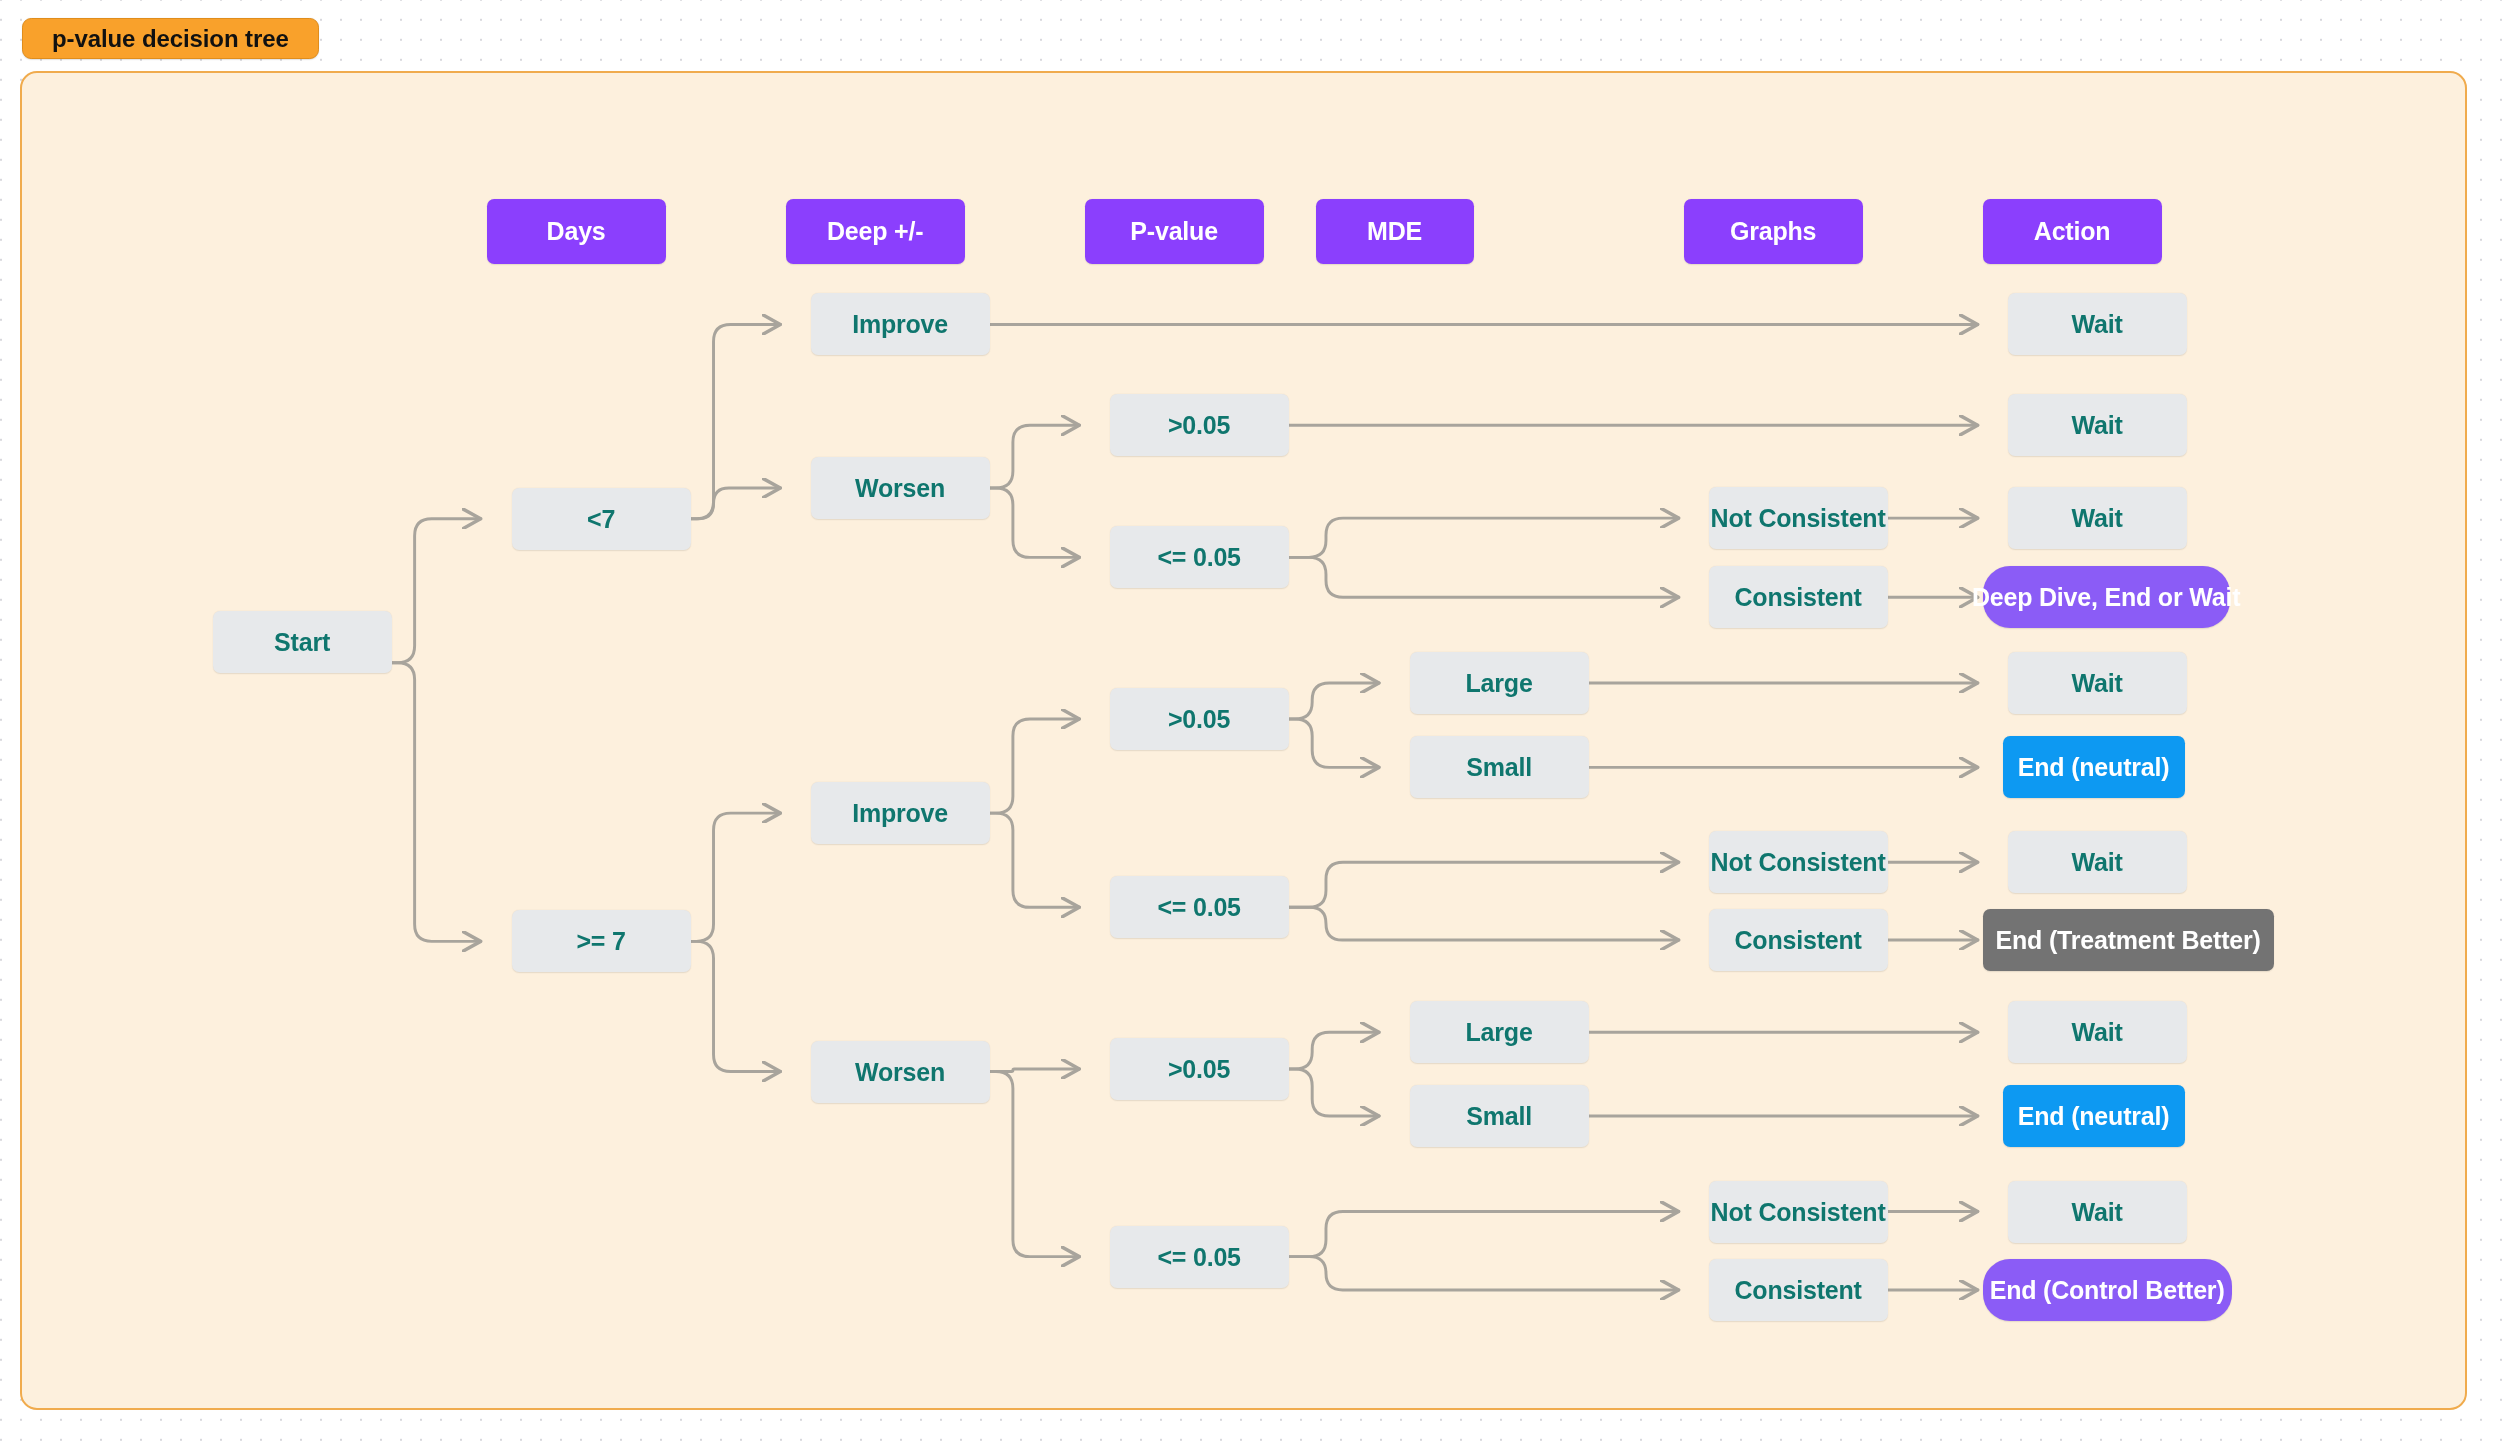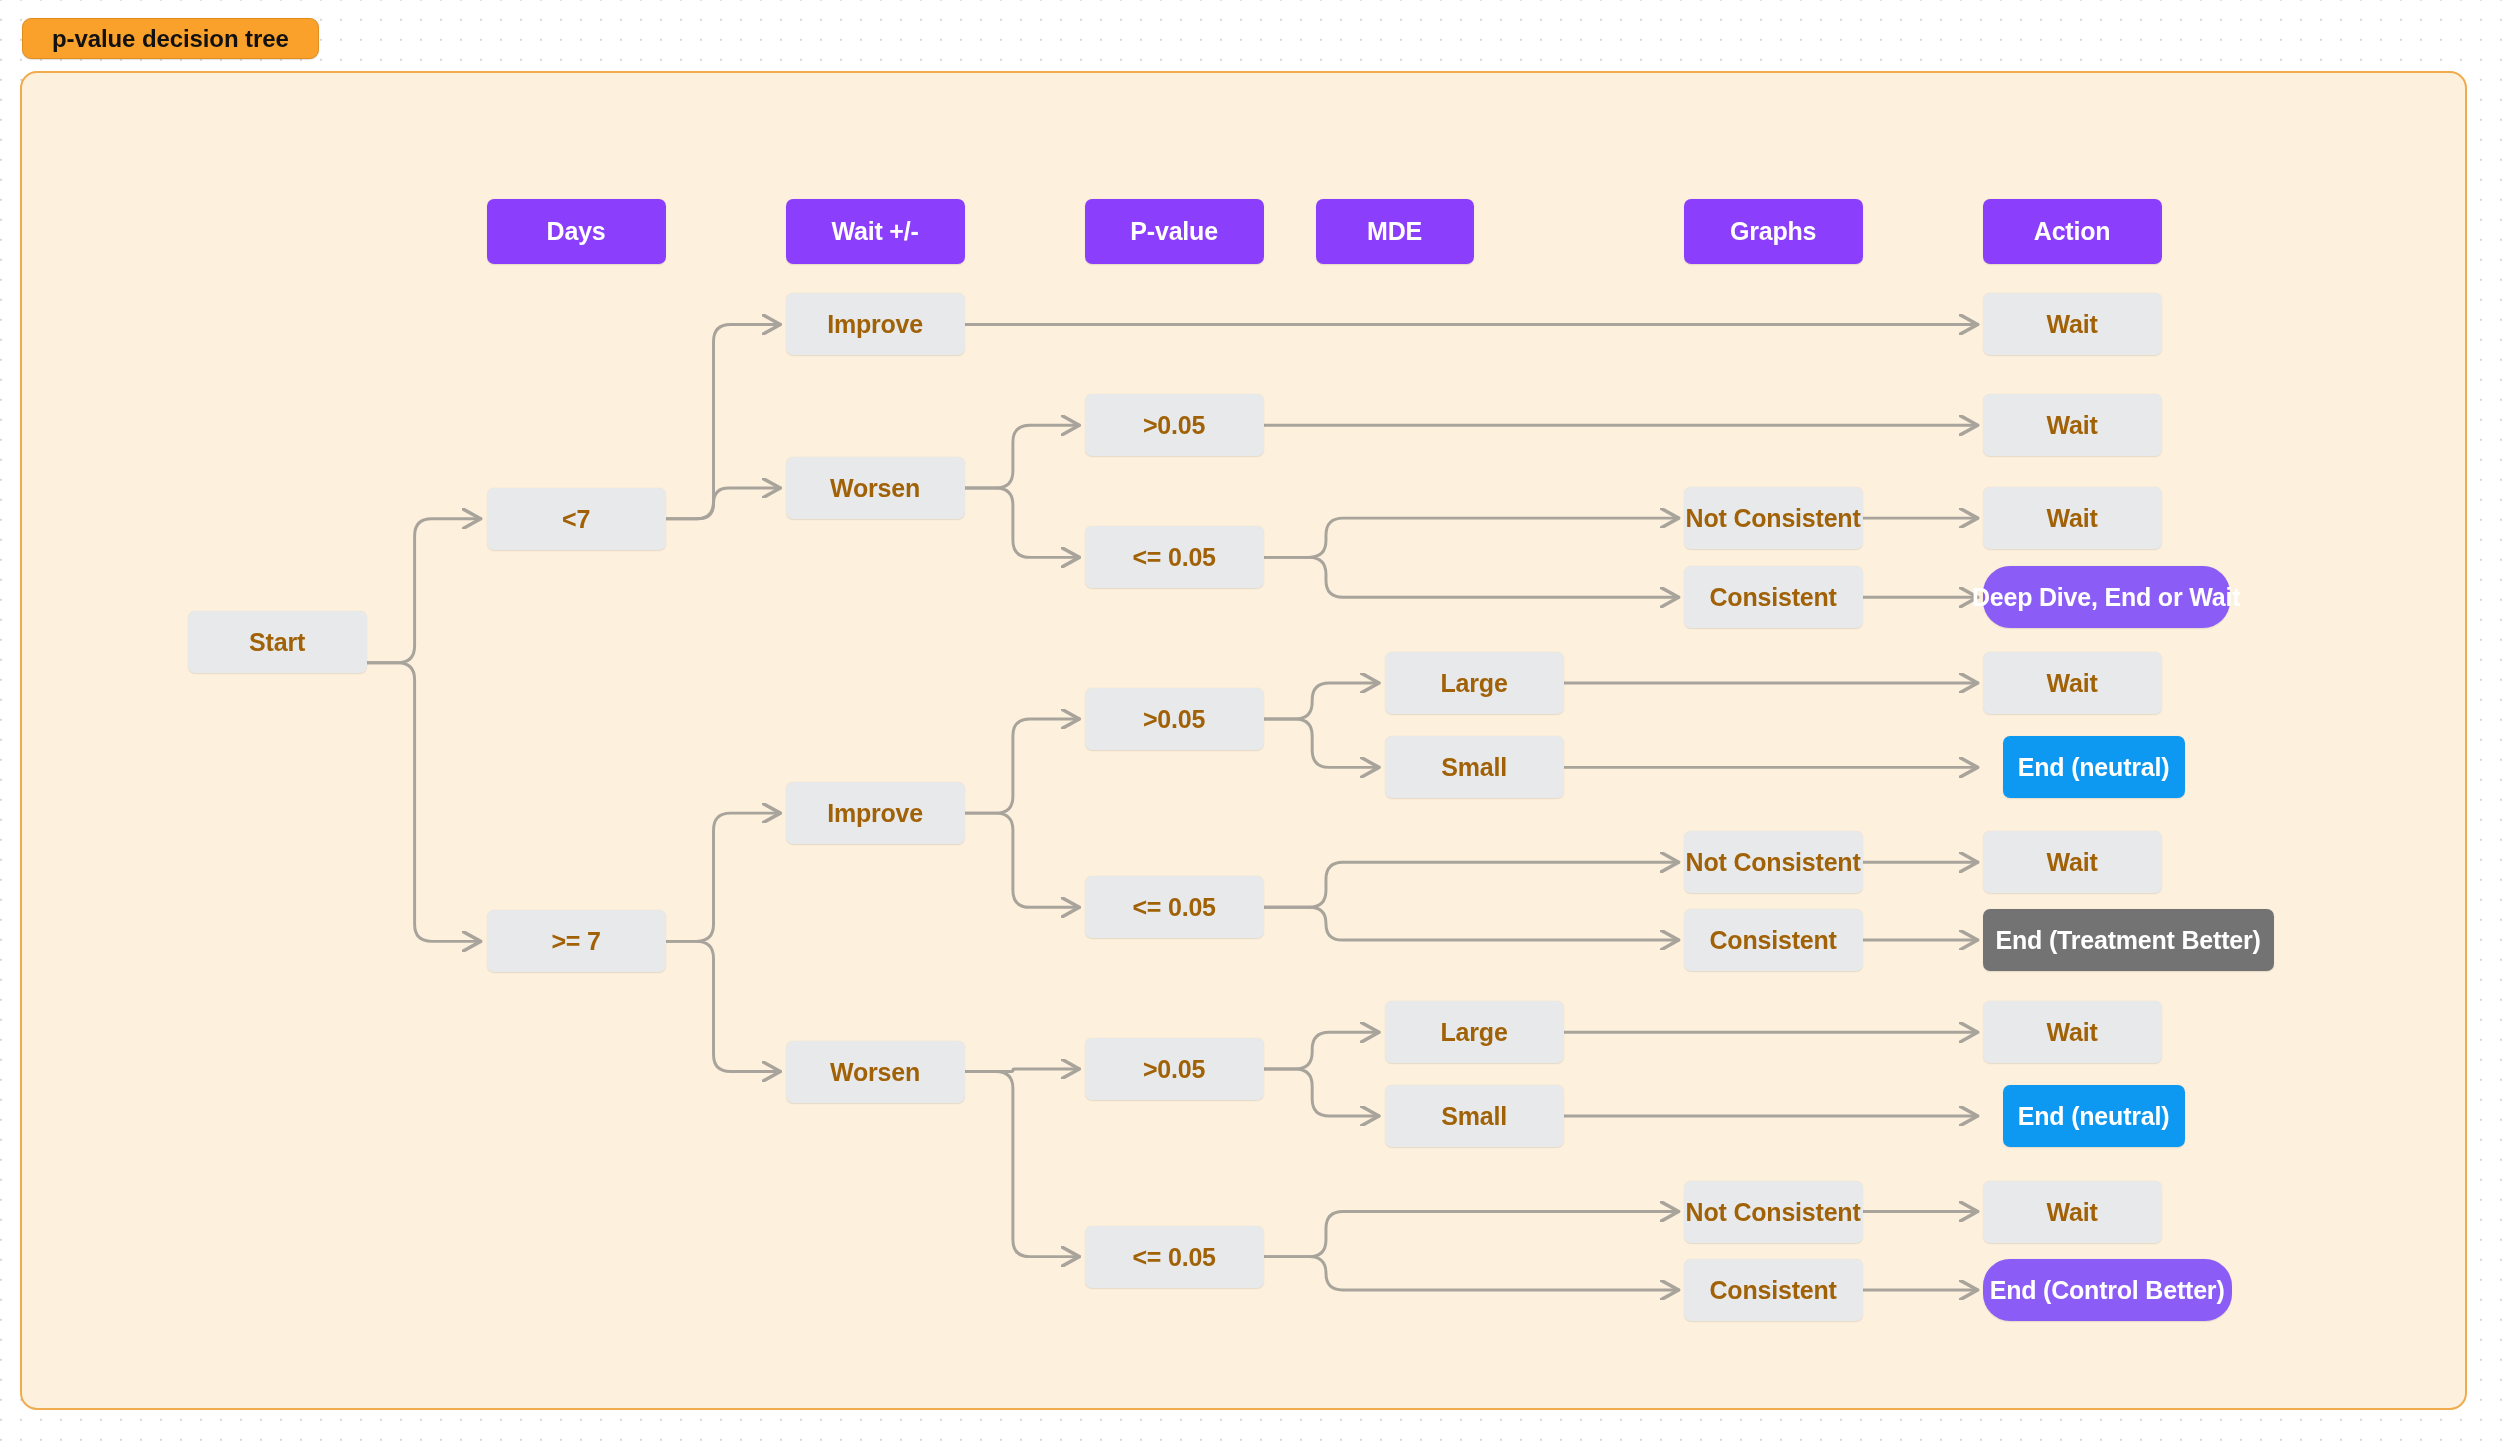--- a/index.html
+++ b/index.html
@@ -75,21 +75,22 @@
     white-space: nowrap;
     box-shadow: 0 0.7px 1.3px rgba(0,0,0,0.10);
   }
 
   .node.header {
     background: #8b3ffd;
     color: #ffffff;
   }
   .node.plain {
     background: #e7e9eb;
-    color: #a16207;
+    color: #0f766e;
+    margin-left: 25px;
   }
   .node.red {
     background: #8b5cf6;
     color: #ffffff;
     border-radius: 27px;
   }
   .node.blue {
     background: #0d99f2;
     color: #ffffff;
     margin-left: 20px;
@@ -146,21 +147,21 @@
           <path d="M 2356 1594.5 L 2989 1594.5"></path>
           <path d="M 1898 1809.5 L 1967 1809.5 Q 1993 1809.5 1993 1783.5 L 1993 1766.5 Q 1993 1740.5 2019 1740.5 L 2532 1740.5"></path>
           <path d="M 1898 1809.5 L 1967.5 1809.5 Q 1993 1809.5 1993 1835 L 1993 1835 Q 1993 1860.5 2018.5 1860.5 L 2532 1860.5"></path>
           <path d="M 2814 1740.5 L 2989 1740.5"></path>
           <path d="M 2814 1860.5 L 2989 1860.5"></path>
         </g>
     </svg>
 
     <div id="node-layer">
         <div class="node header" style="left: 465px; top: 126px; width: 179px; height: 65px;">Days</div>
-        <div class="node header" style="left: 764px; top: 126px; width: 179px; height: 65px;">Wait +/-</div>
+        <div class="node header" style="left: 764px; top: 126px; width: 179px; height: 65px;">Deep +/-</div>
         <div class="node header" style="left: 1063px; top: 126px; width: 179px; height: 65px;">P-value</div>
         <div class="node header" style="left: 1294px; top: 126px; width: 158px; height: 65px;">MDE</div>
         <div class="node header" style="left: 1662px; top: 126px; width: 179px; height: 65px;">Graphs</div>
         <div class="node header" style="left: 1961px; top: 126px; width: 179px; height: 65px;">Action</div>
         <div class="node plain" style="left: 166px; top: 538px; width: 179px; height: 62px; text-align: right;">Start</div>
         <div class="node plain" style="left: 465px; top: 415px; width: 179px; height: 62px;">&lt;7</div>
         <div class="node plain" style="left: 465px; top: 837px; width: 179px; height: 62px;">&gt;= 7</div>
         <div class="node plain" style="left: 764px; top: 220px; width: 179px; height: 62px;">Improve</div>
         <div class="node plain" style="left: 764px; top: 384px; width: 179px; height: 62px;">Worsen</div>
         <div class="node plain" style="left: 764px; top: 709px; width: 179px; height: 62px;">Improve</div>

